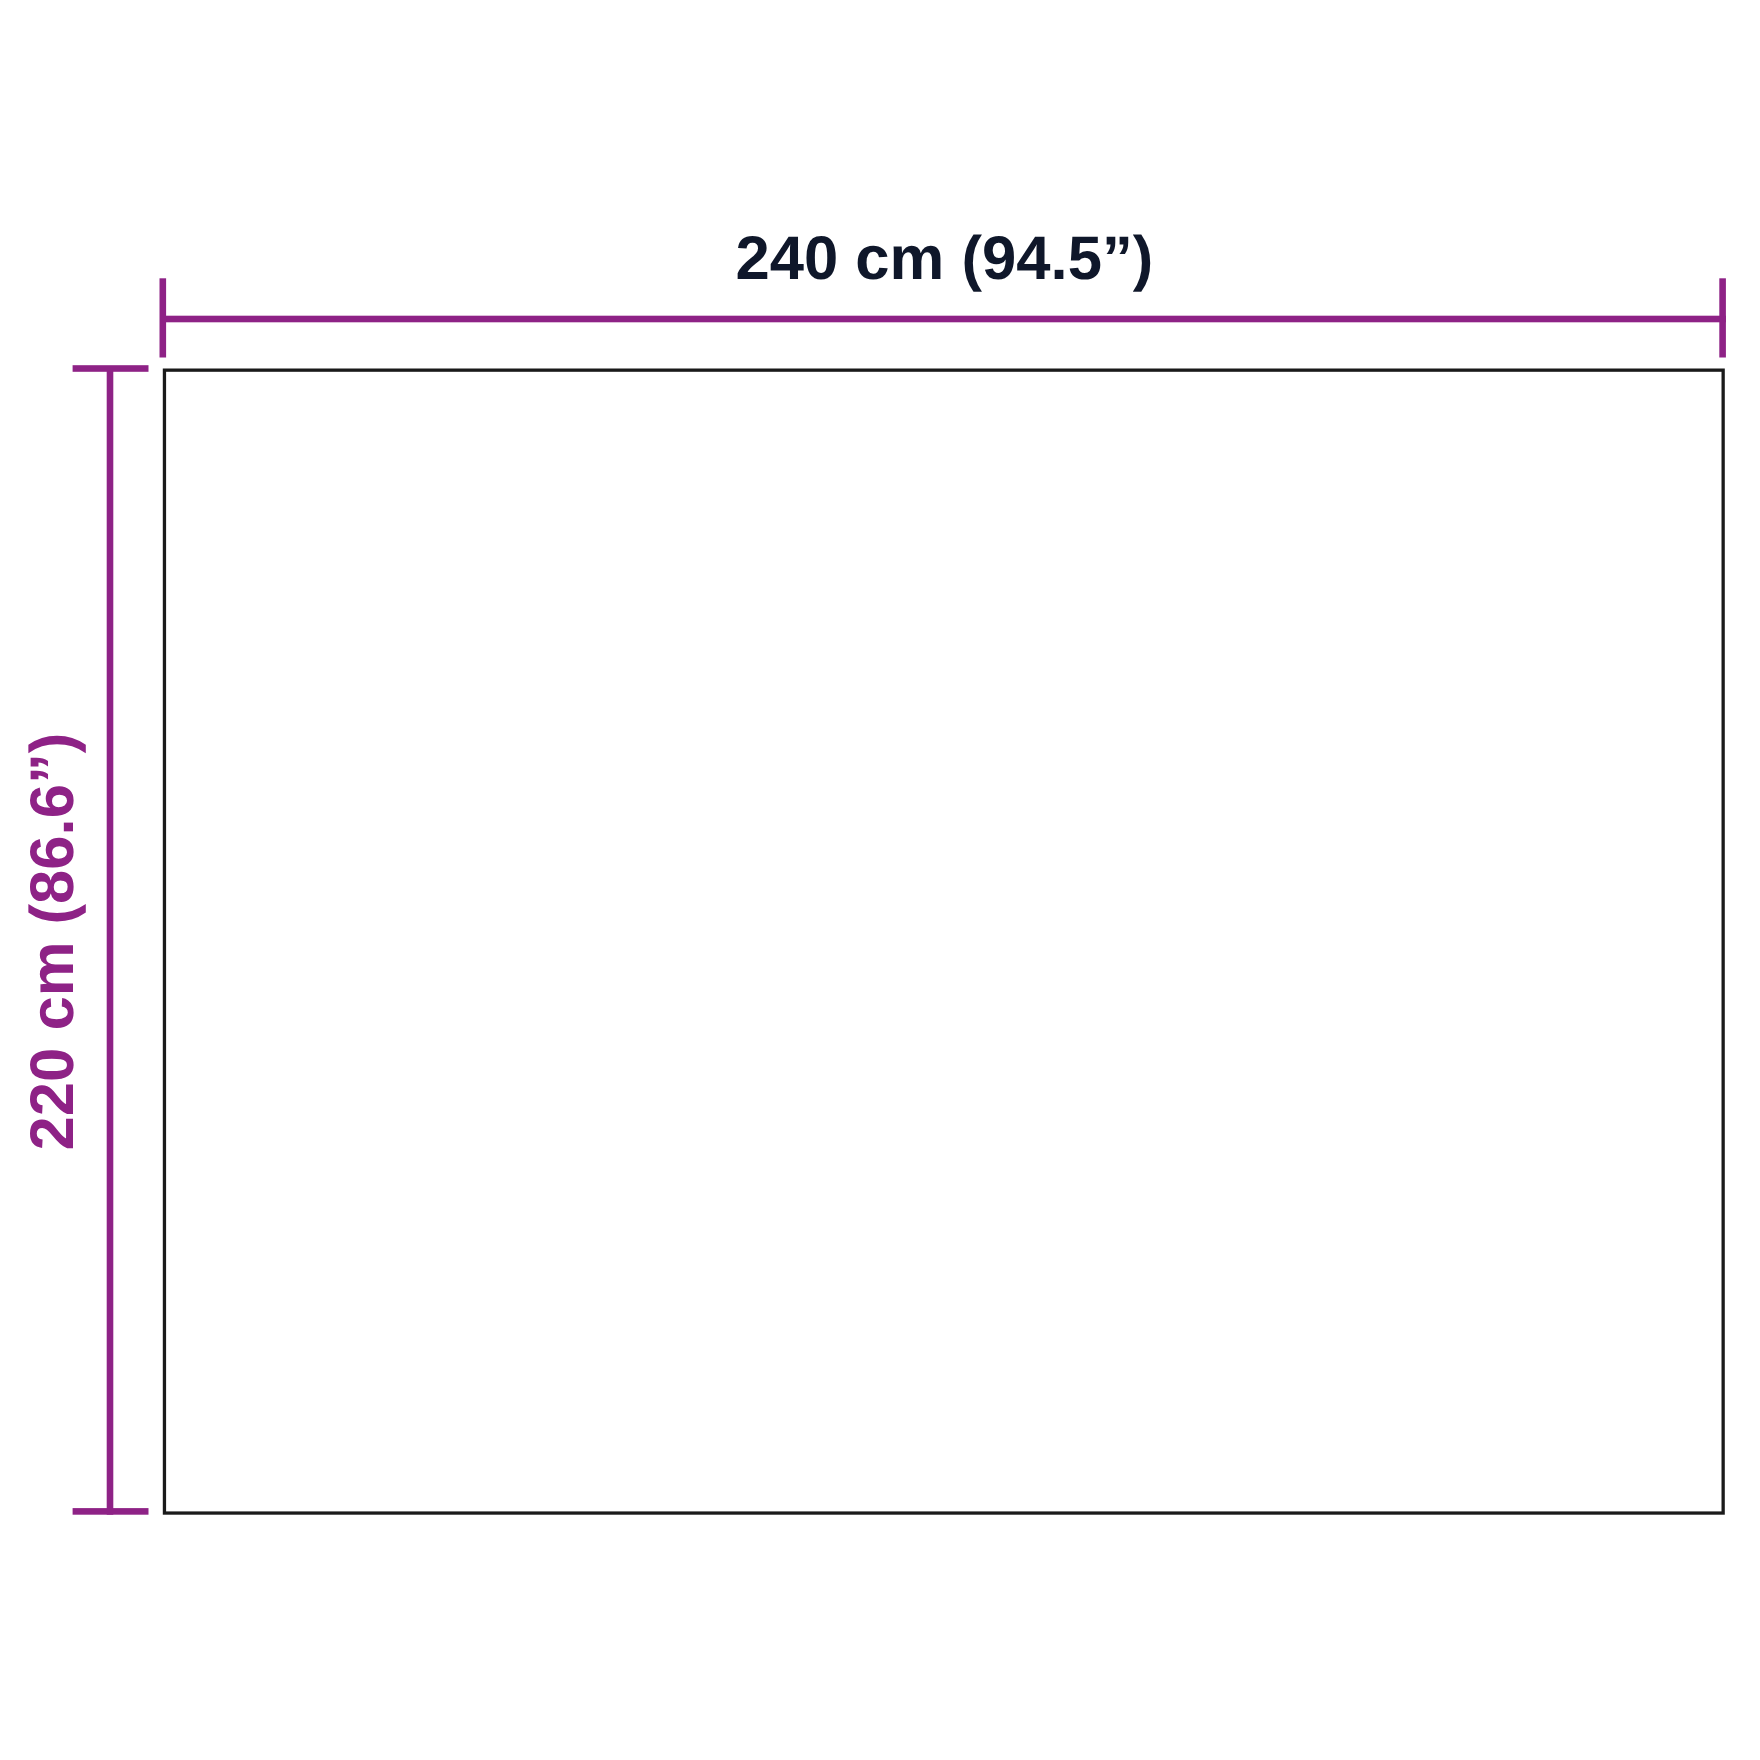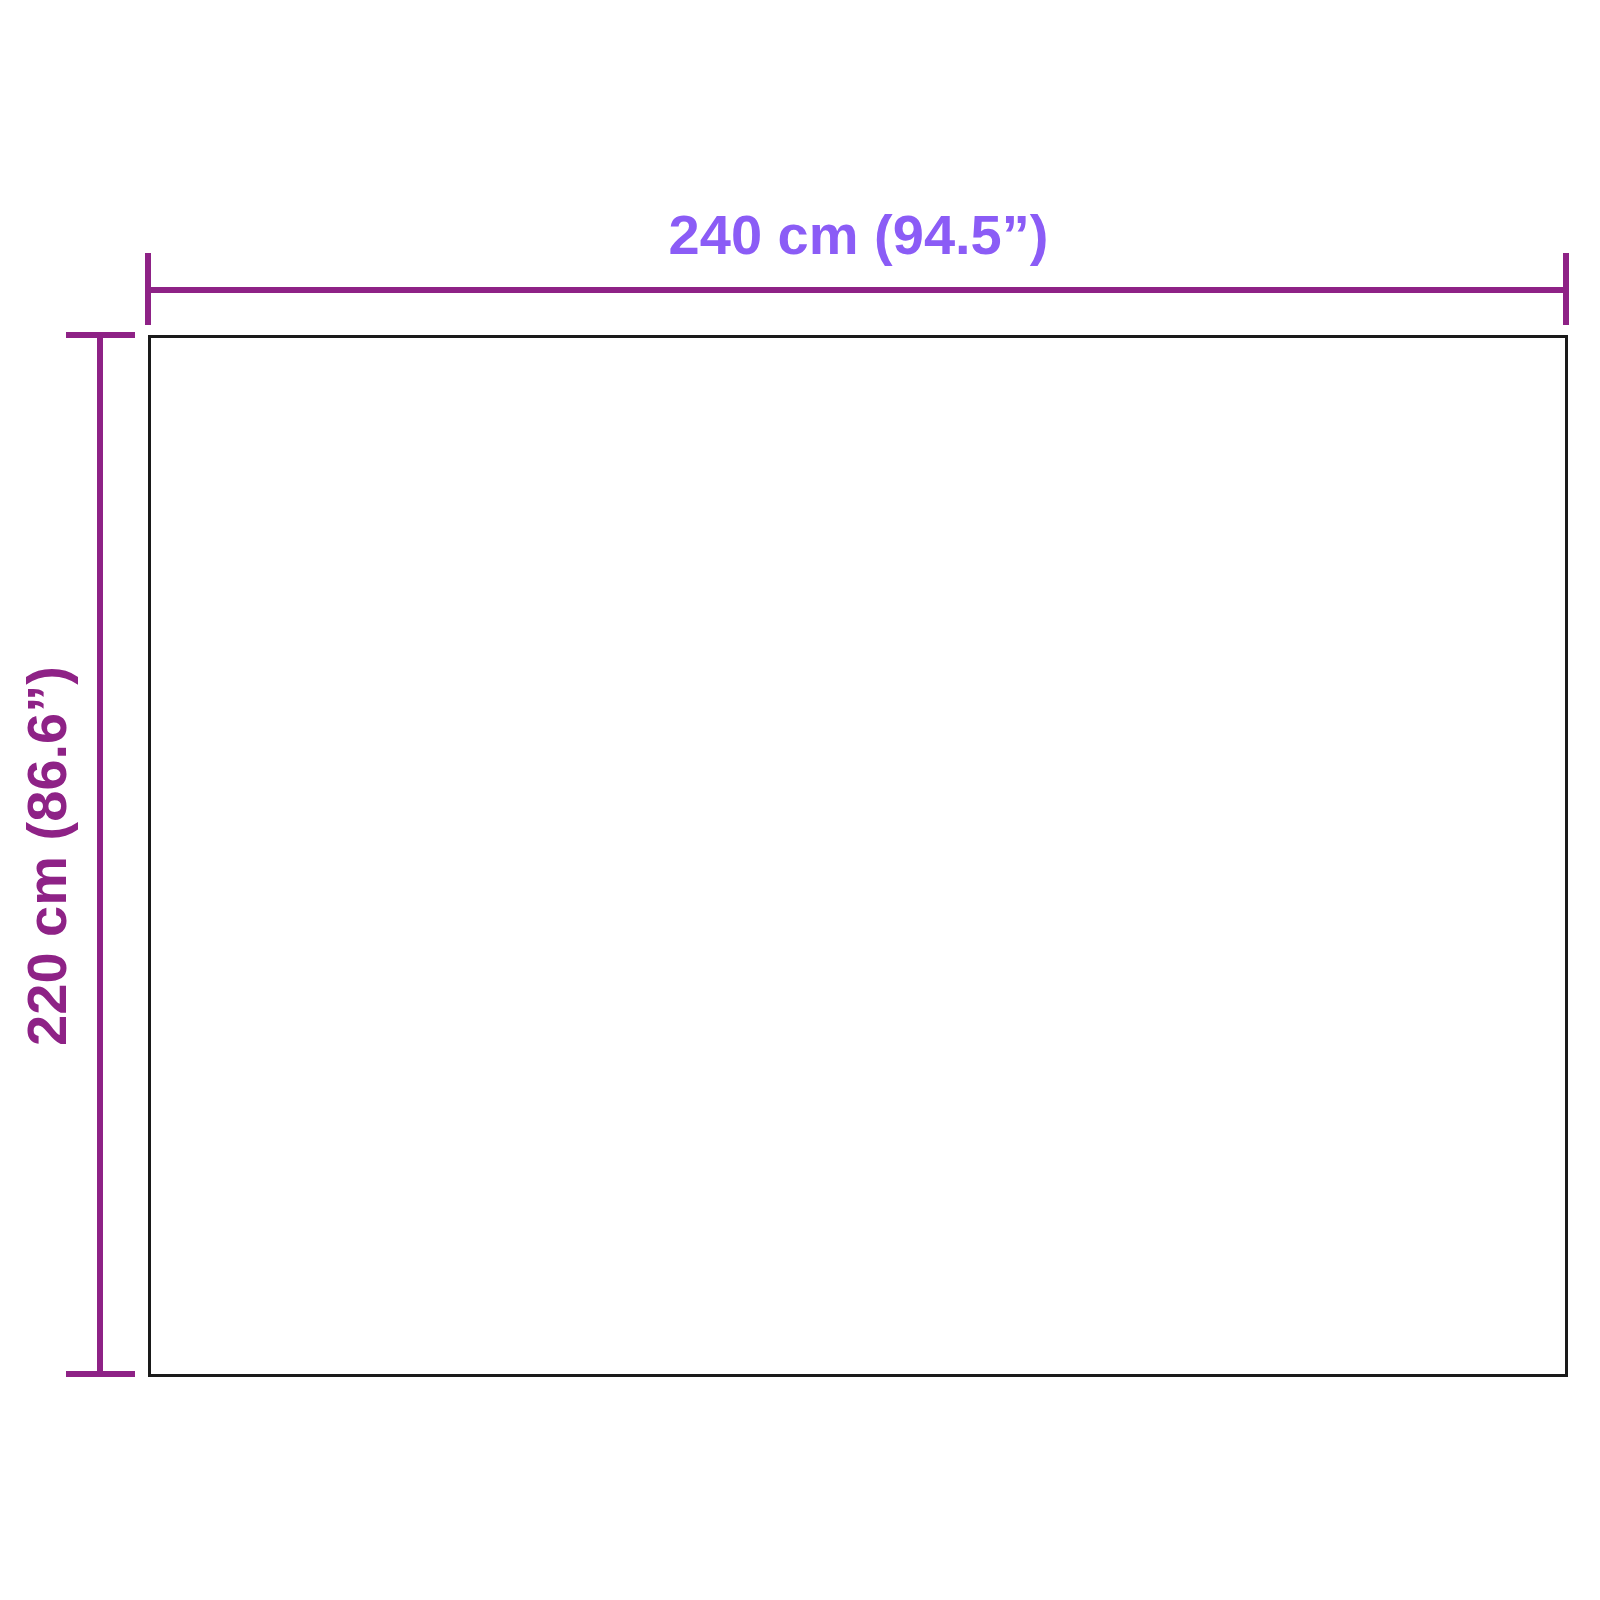--- a/index.html
+++ b/index.html
@@ -48,21 +48,21 @@
   }
   .width-tick.left  { left: 145px; }
   .width-tick.right { left: 1563px; }
 
   .width-label {
     position: absolute;
     left: 148px;
     top: 203px;
     width: 1421px;
     text-align: center;
-    color: #8b5cf6;
+    color: #0f172a;
     font-size: 56px;
     font-weight: bold;
     line-height: 64px;
     white-space: nowrap;
   }
 
   
   .height-line {
     left: 97px;
     top: 335px;

